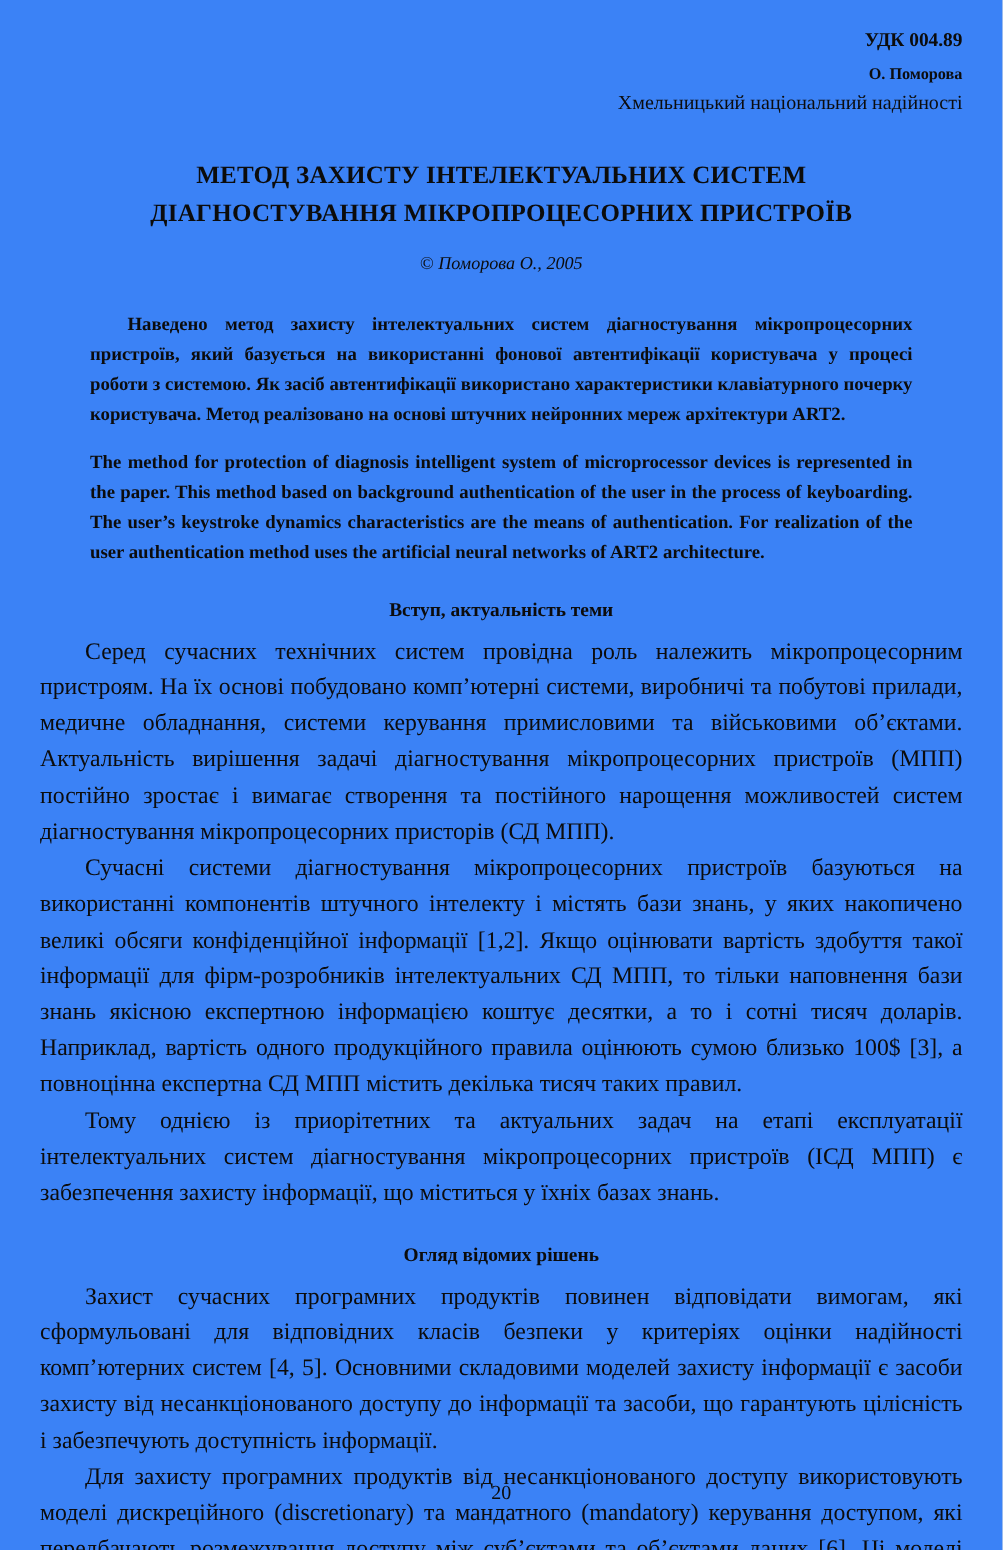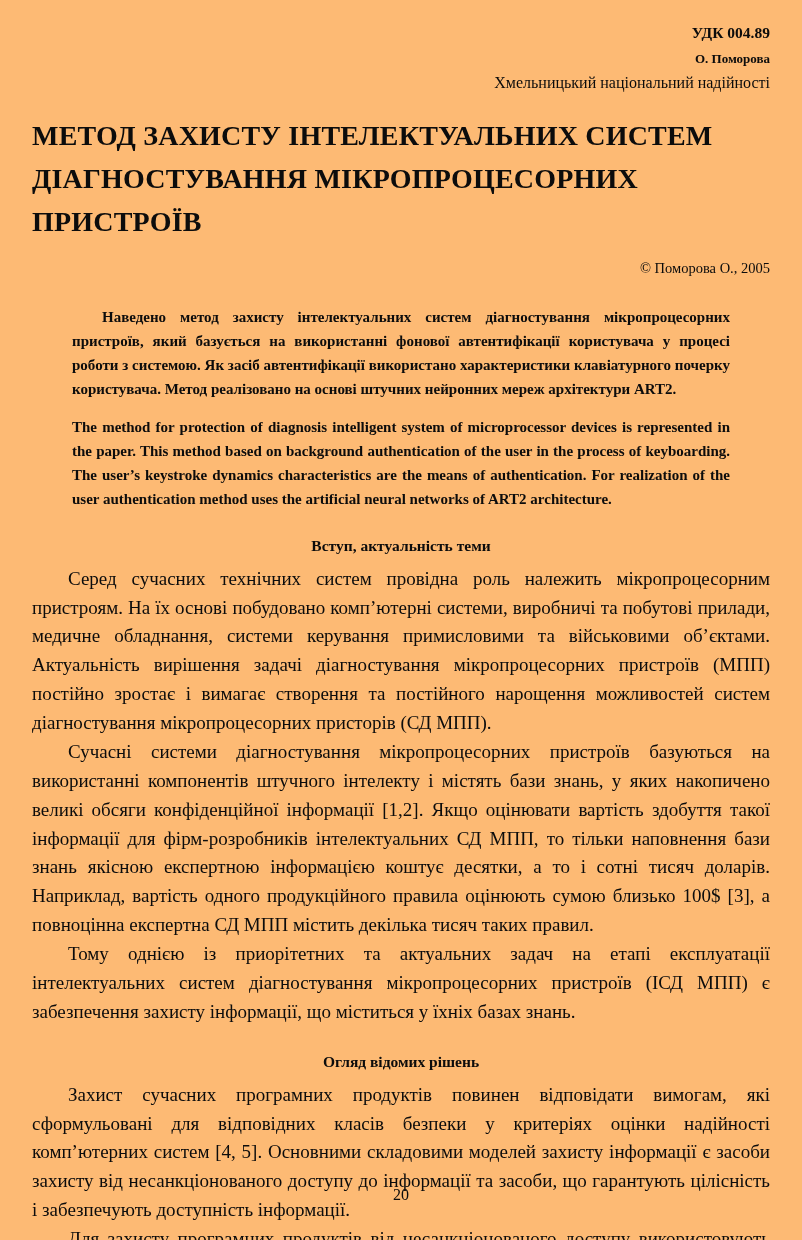--- a/index.html
+++ b/index.html
@@ -5,21 +5,21 @@
   html, body {
     margin: 0;
     padding: 0;
     background: #e8e8e8;
   }
   .page {
     position: relative;
     width: 802px;
     height: 1240px;
     margin: 0 auto;
-    background: #fdba74;
+    background: #3b82f6;
     color: #0c0c0c;
     font-family: "Liberation Serif", "DejaVu Serif", serif;
     box-sizing: border-box;
     padding: 22px 32px 0 32px;
     overflow: hidden;
   }
   .header-block {
     text-align: right;
     line-height: 1.45;
   }
@@ -30,31 +30,32 @@
   .author {
     font-weight: bold;
     font-size: 13px;
     margin-top: 6px;
   }
   .affiliation {
     font-size: 16px;
     margin-top: 2px;
   }
   .paper-title {
-    text-align: left;
+    text-align: center;
     font-weight: bold;
-    font-size: 28px;
+    font-size: 20px;
     line-height: 1.55;
-    margin-top: 19px;
+    margin-top: 30px;
     letter-spacing: 0.2px;
   }
   .copyright {
+    font-style: italic;
     font-size: 14.5px;
     margin-top: 16px;
-    text-align: right;
+    text-align: center;
   }
   .abstract {
     font-weight: bold;
     font-size: 15px;
     line-height: 1.6;
     text-align: justify;
     margin: 28px 40px 0 40px;
     text-indent: 30px;
   }
   .abstract.en {

